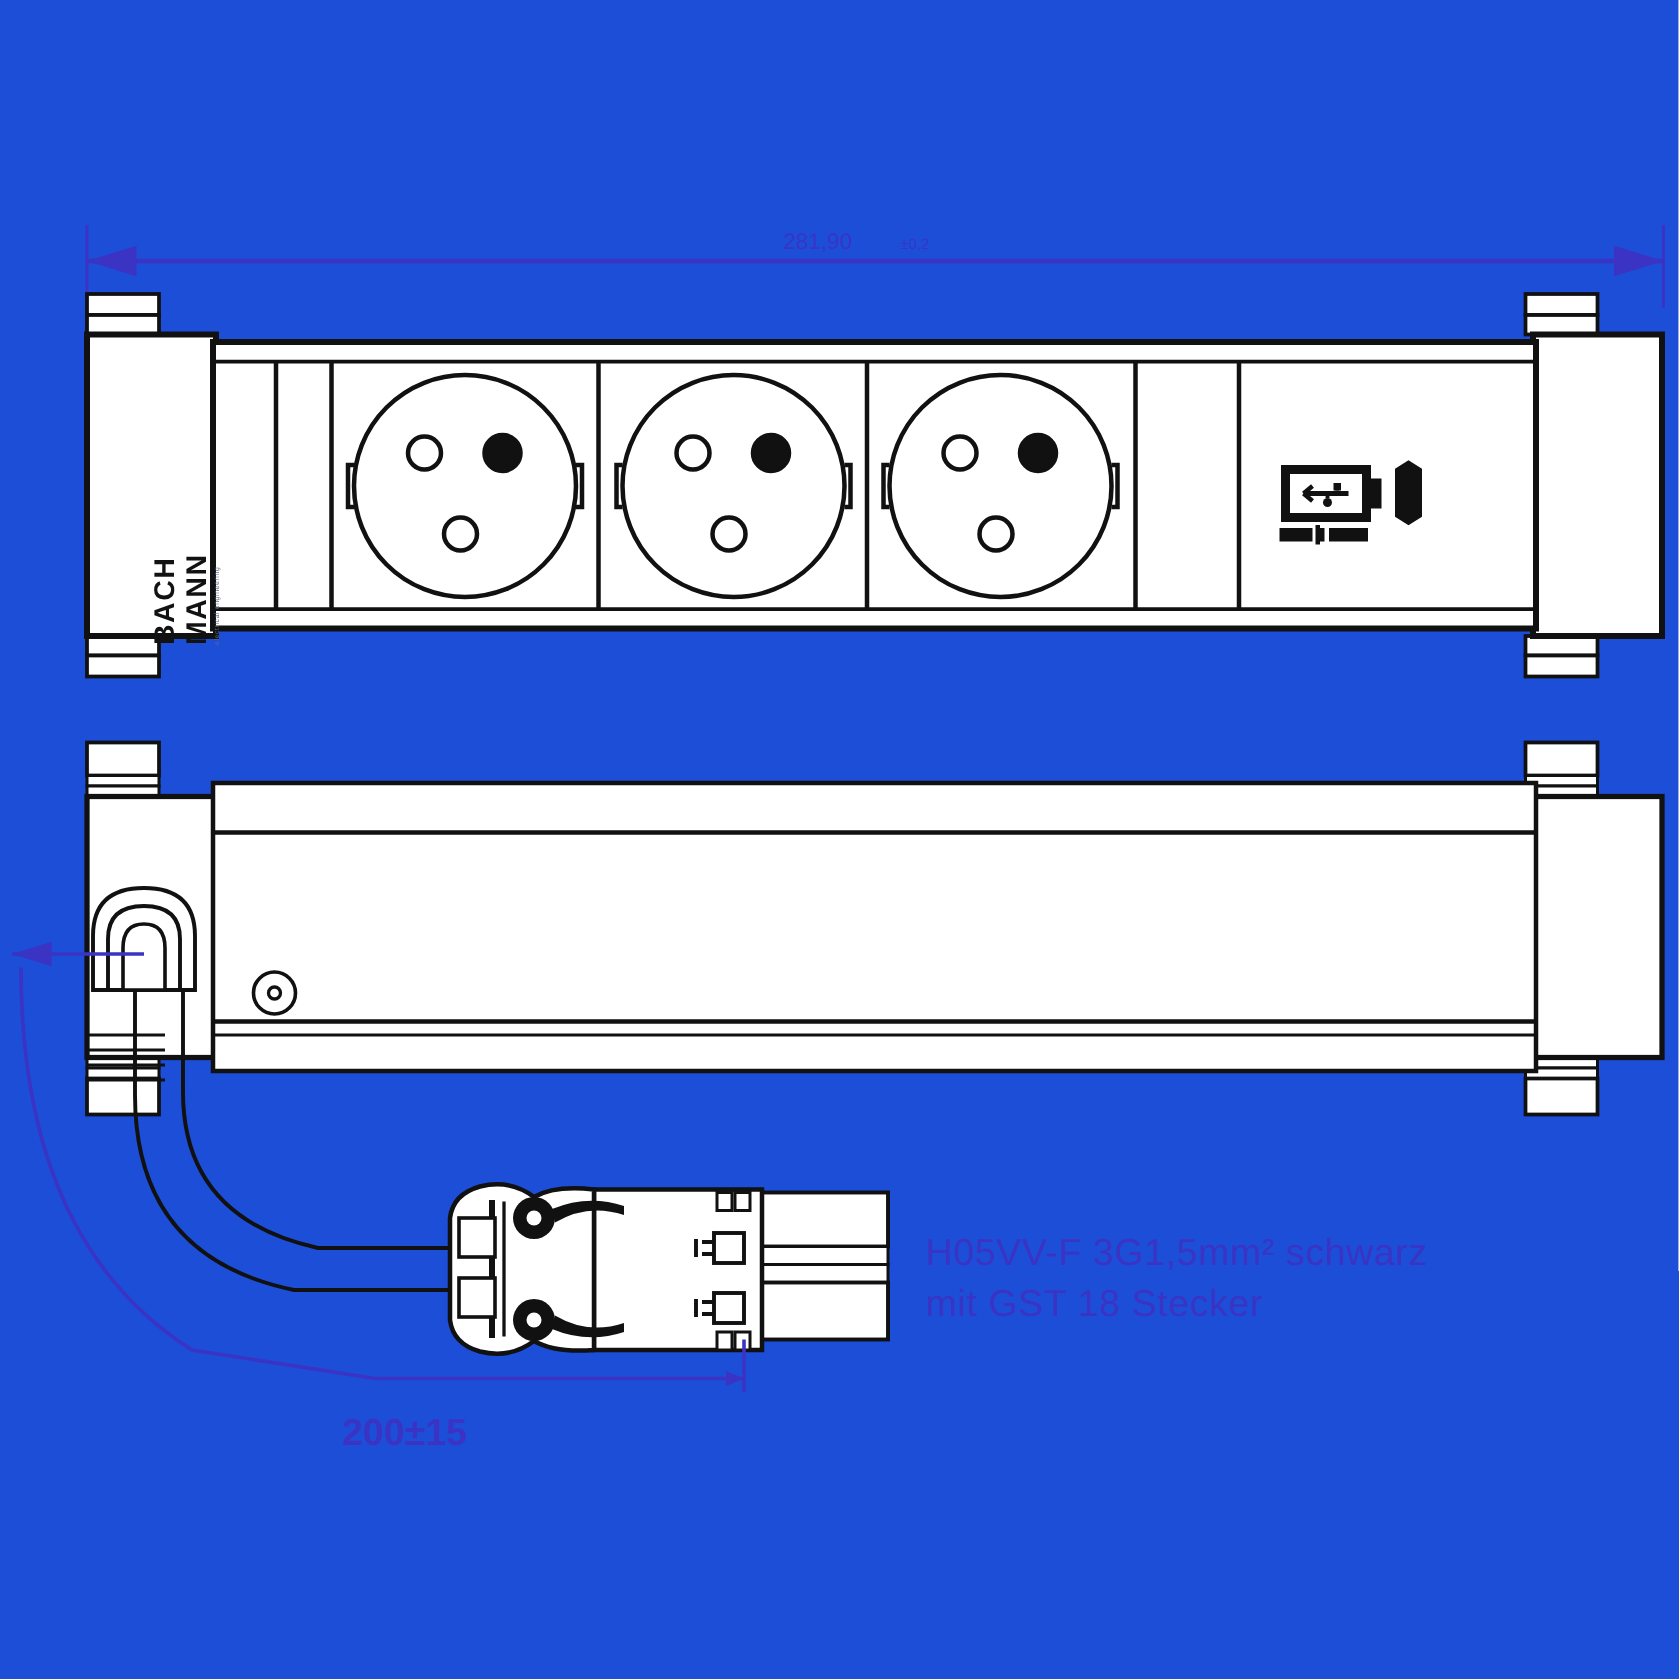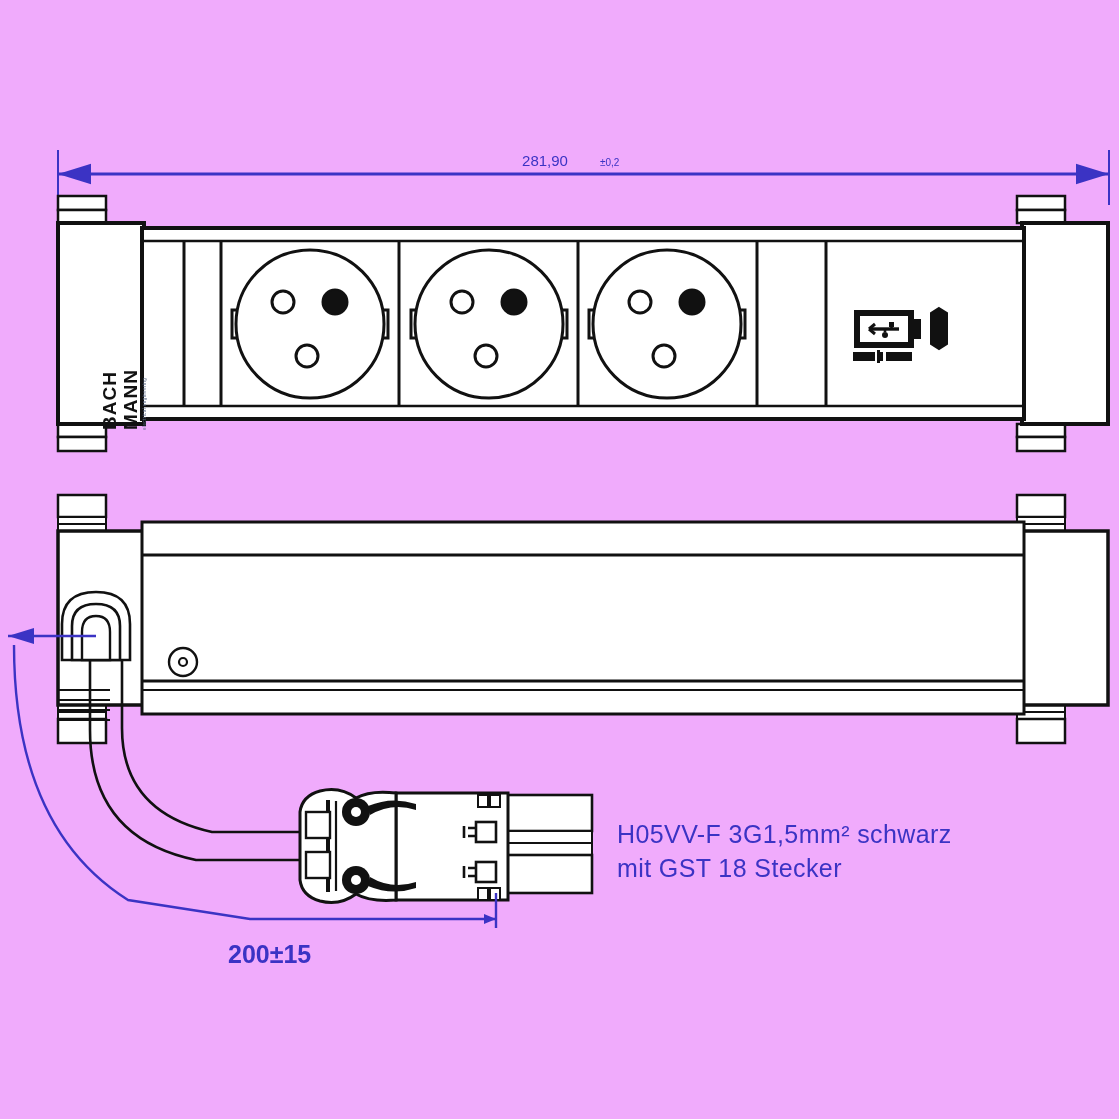--- a/index.html
+++ b/index.html
@@ -1,18 +1,18 @@
 <!DOCTYPE html>
 <html><head>
 <meta charset="utf-8">
 <style>
   html,body{margin:0;padding:0;background:#ffffff;}
   body{width:1119px;height:1119px;overflow:hidden;
        font-family:"Liberation Sans","DejaVu Sans",sans-serif;}
-  #stage{position:relative;width:1119px;height:1119px;background:#f0abfc;}
+  #stage{position:relative;width:1119px;height:1119px;background:#1d4ed8;}
   svg.drw{position:absolute;left:0;top:0;width:1119px;height:1119px;display:block;}
   .dimtext{fill:#3b33c4;font-family:"Liberation Sans","DejaVu Sans",sans-serif;}
   .notetext{fill:#3b33c4;font-family:"Liberation Sans","DejaVu Sans",sans-serif;
             font-size:25px;letter-spacing:0.4px;}
   .dimmain{font-size:15px;}
   .dimtol{font-size:10px;}
   .dimbig{font-size:25px;font-weight:600;}
   .logo{fill:#121212;font-weight:bold;font-size:19px;letter-spacing:1px;
         font-family:"Liberation Sans","DejaVu Sans",sans-serif;}
   .logosub{fill:#5a6a86;font-size:4.6px;letter-spacing:0.4px;

